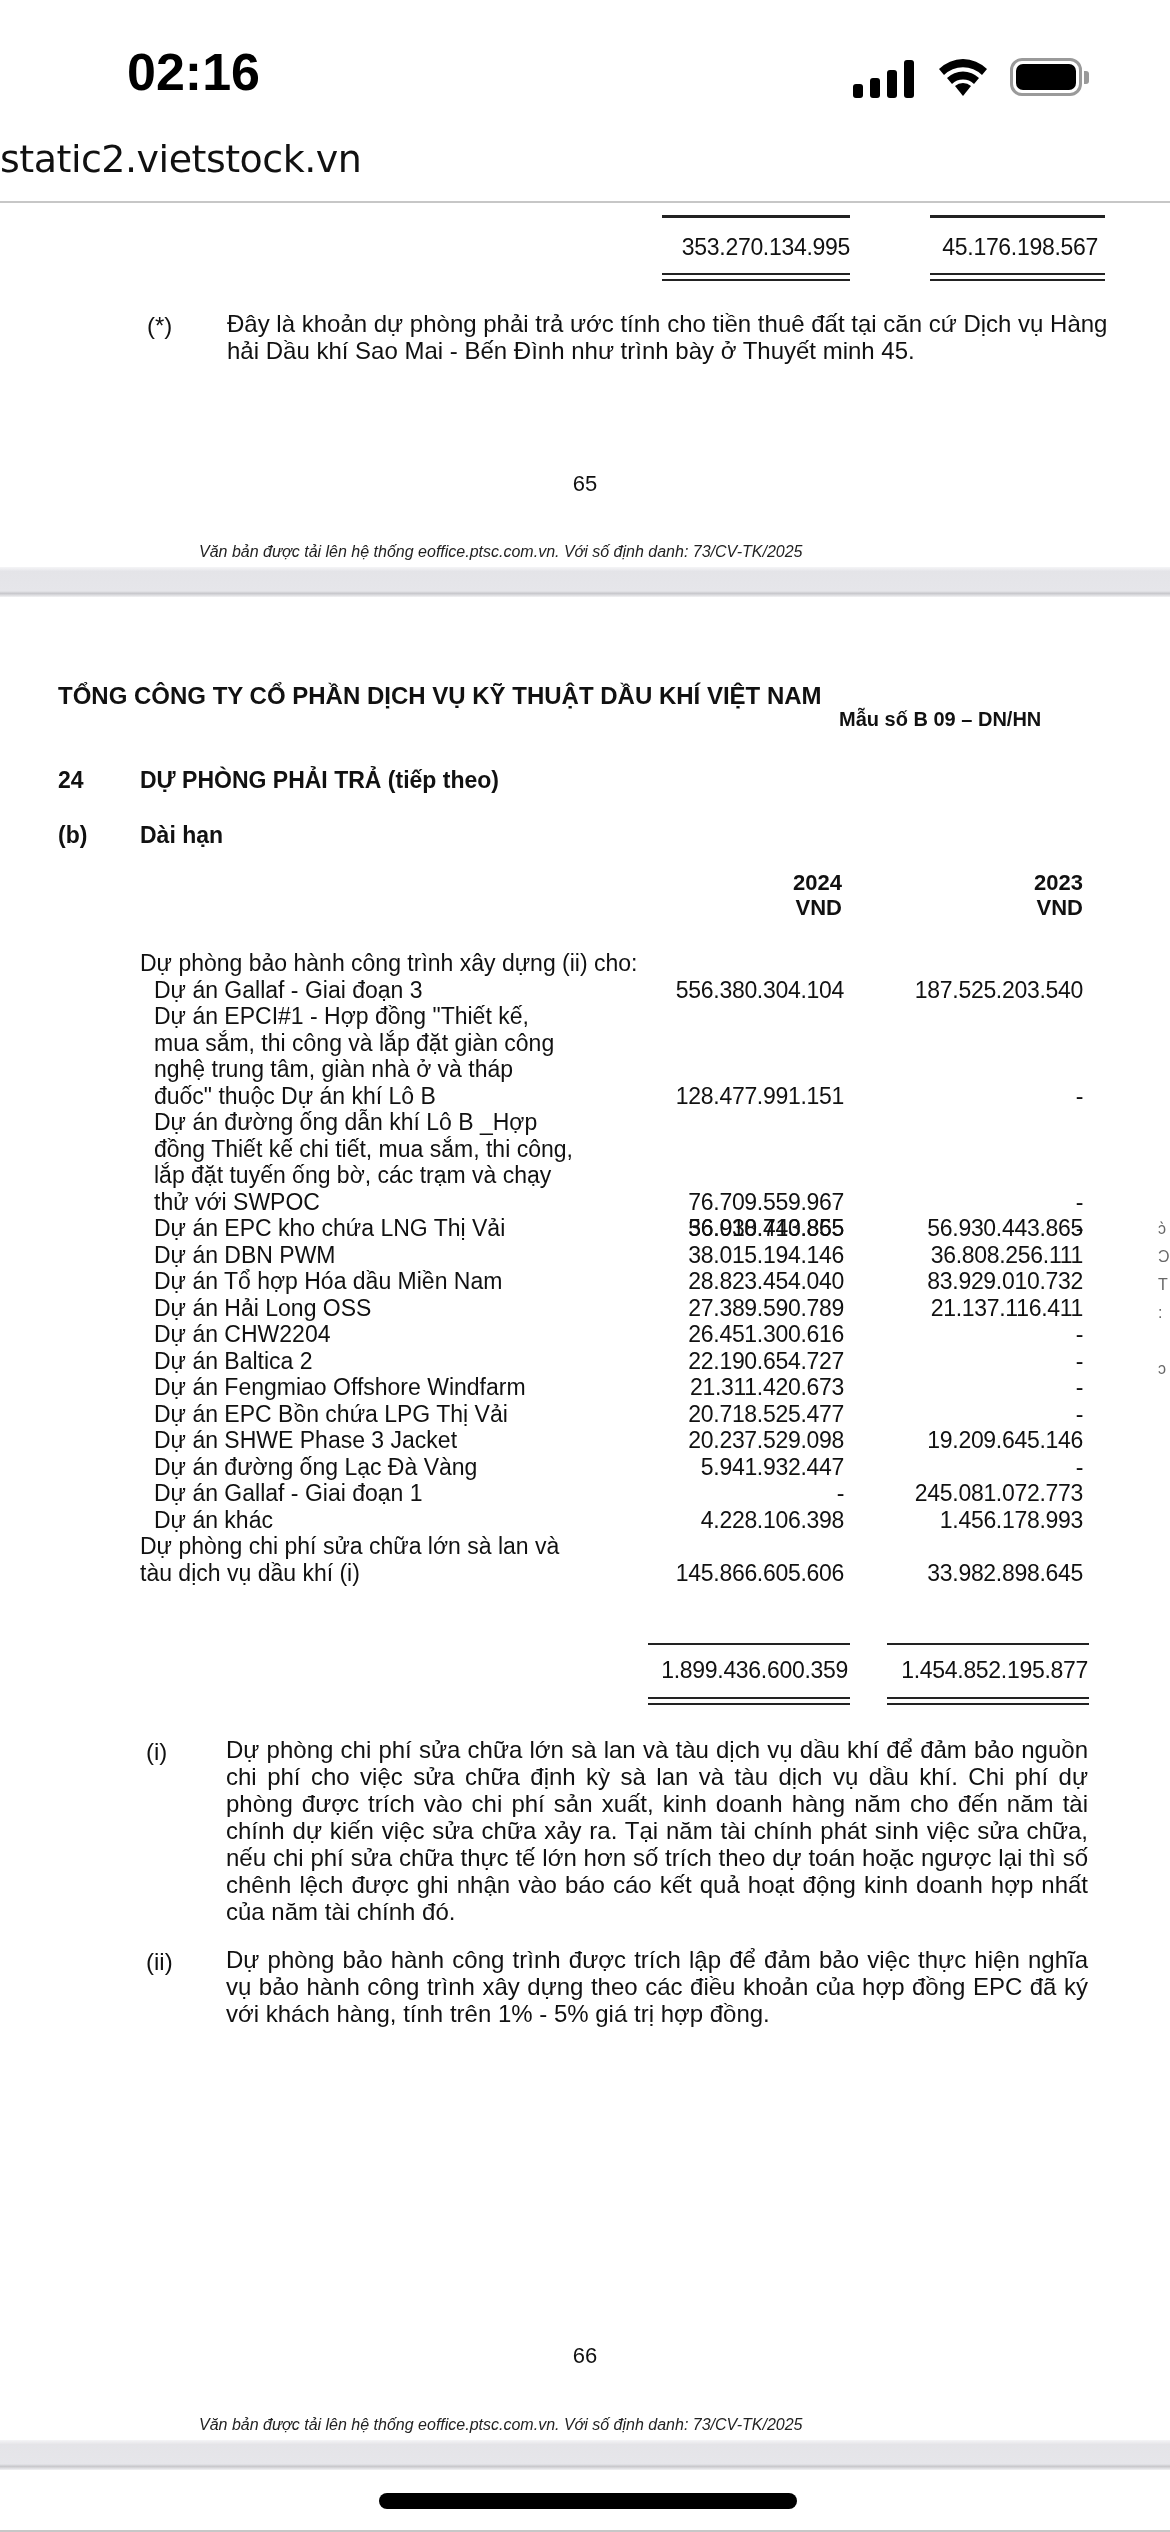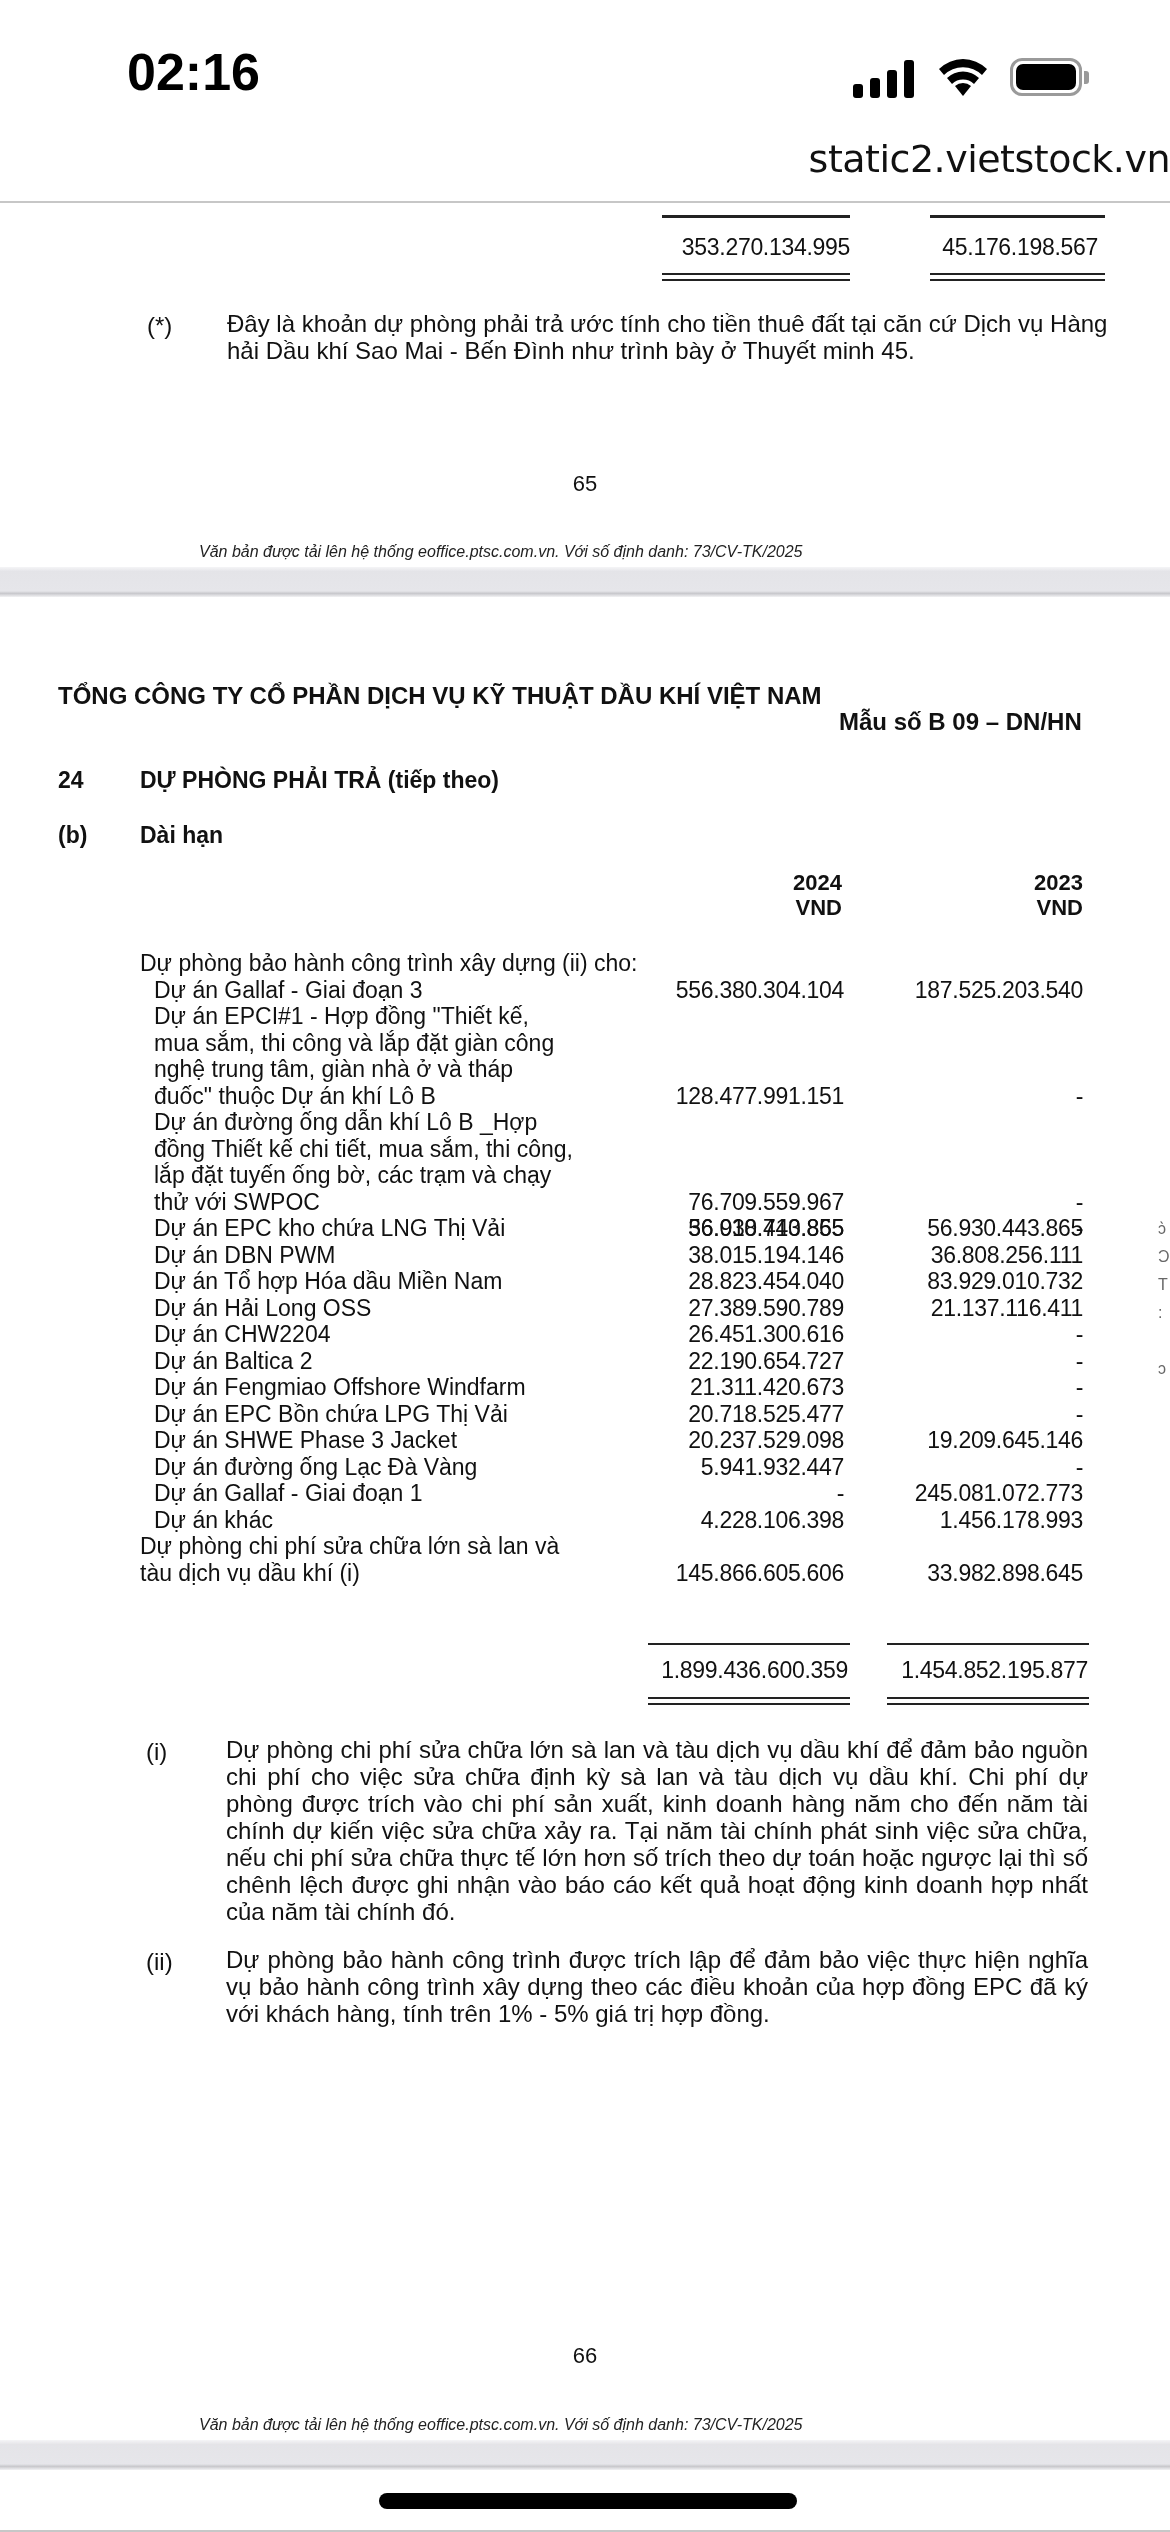--- a/index.html
+++ b/index.html
@@ -11,39 +11,39 @@
     }
     
     .status-bar { position: absolute; left: 0; top: 0; width: 1170px; height: 130px; }
     .time { position: absolute; left: 127px; top: 42px; font-size: 52px; font-weight: 700; letter-spacing: 0px; color: #000; }
     .signal { position: absolute; left: 853px; top: 58px; width: 62px; height: 40px; }
     .signal span { position: absolute; bottom: 0; width: 10px; background: #000; border-radius: 3px; }
     .wifi { position: absolute; left: 938px; top: 56px; width: 50px; height: 42px; }
     .battery { position: absolute; left: 1010px; top: 58px; width: 72px; height: 38px; border: 3px solid #9a9a9a; border-radius: 12px; box-sizing: border-box; }
     .battery .fill { position: absolute; left: 3px; top: 3px; right: 3px; bottom: 3px; background: #000; border-radius: 7px; }
     .battery-tip { position: absolute; left: 1084px; top: 71px; width: 5px; height: 13px; background: #9a9a9a; border-radius: 0 3px 3px 0; }
-    .url { position: absolute; left: 0; width: 1170px; top: 137px; text-align: right; font-size: 38px; color: #111; font-family: "DejaVu Sans", sans-serif; letter-spacing: -0.5px; }
+    .url { position: absolute; left: 0; width: 1170px; top: 137px; text-align: left; font-size: 38px; color: #111; font-family: "DejaVu Sans", sans-serif; letter-spacing: -0.5px; }
 
     .top-divider { position: absolute; left: 0; top: 201px; width: 1170px; height: 2px; background: #c7c7c7; }
     .page-gap { position: absolute; left: 0; width: 1170px; height: 30px;
       background: linear-gradient(#f5f5f7 0%, #e4e4e8 15%, #e6e6ea 80%, #c8c8cc 88%, #f2f2f4 100%); }
 
     .doc { position: absolute; font-family: "Liberation Sans", sans-serif; color: #111; }
     .num { text-align: right; font-size: 23px; letter-spacing: -0.3px; }
     .rule { position: absolute; height: 0; border-top: 3px solid #222; }
     .dbl { position: absolute; height: 4px; border-top: 2px solid #222; border-bottom: 2px solid #222; }
 
     .footnote-mark { position: absolute; font-size: 24px; }
     .footnote-text { position: absolute; font-size: 24px; line-height: 27px; text-align: justify; }
 
     .page-no { position: absolute; left: 0; width: 1170px; text-align: center; font-size: 22px; }
     .watermark { position: absolute; left: 199px; font-size: 16px; font-style: italic; color: #222; }
 
     .company { position: absolute; left: 58px; top: 682px; font-size: 24px; font-weight: 700; }
-    .form-no { position: absolute; left: 839px; top: 708px; font-size: 24px; font-weight: 700; }
+    .form-no { position: absolute; left: 839px; top: 708px; font-size: 20px; font-weight: 700; }
     .sec-num { position: absolute; left: 58px; font-size: 23px; font-weight: 700; }
     .sec-title { position: absolute; left: 140px; font-size: 23px; font-weight: 700; }
 
     .col-head { position: absolute; text-align: right; font-size: 22px; font-weight: 700; line-height: 25px; width: 200px; }
 
     .table { position: absolute; left: 140px; top: 950px; width: 950px; }
     .row { position: relative; display: flex; align-items: flex-end; font-size: 23px; line-height: 26.5px; }
     .row .label { width: 500px; padding-left: 14px; box-sizing: border-box; }
     .row.group .label { padding-left: 0; }
     .row .v2024 { position: absolute; right: 246px; bottom: 0; }

